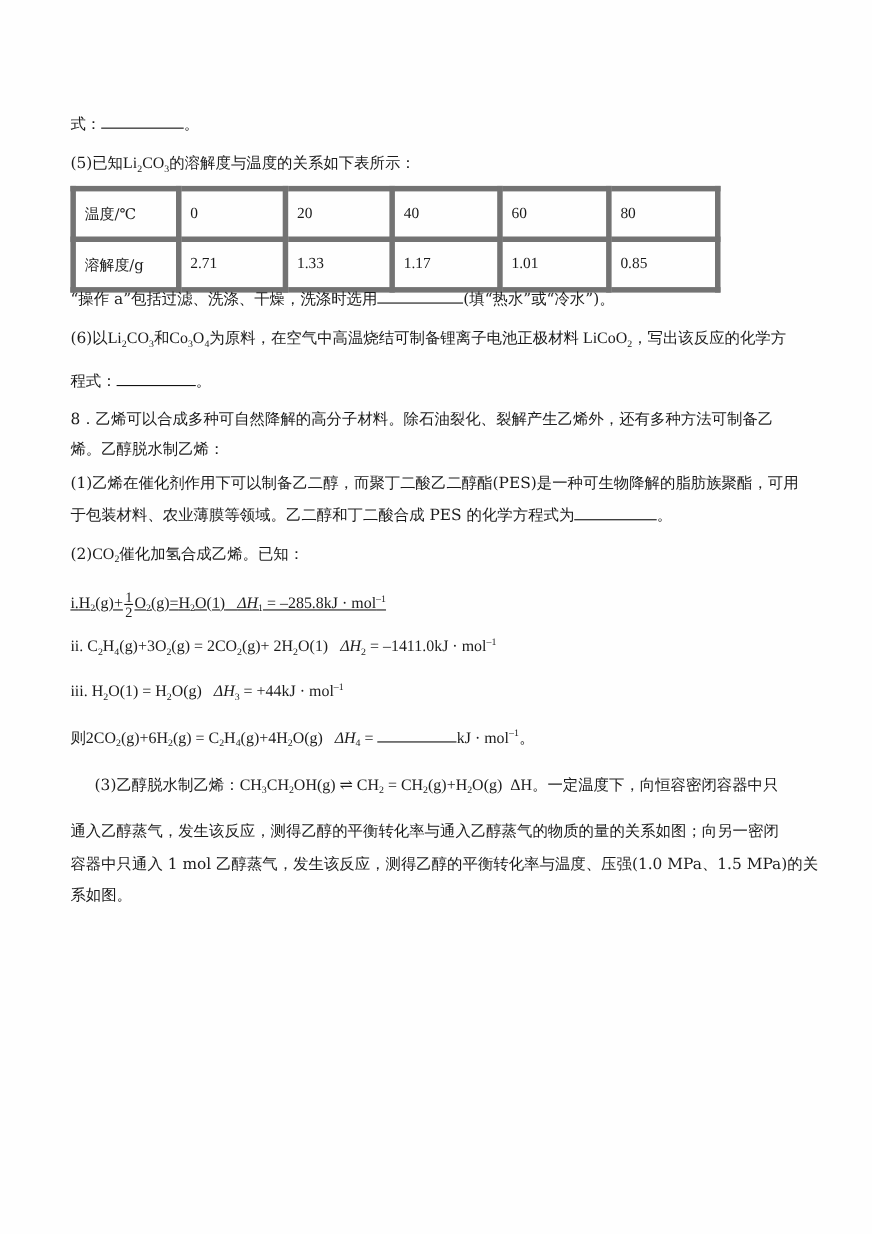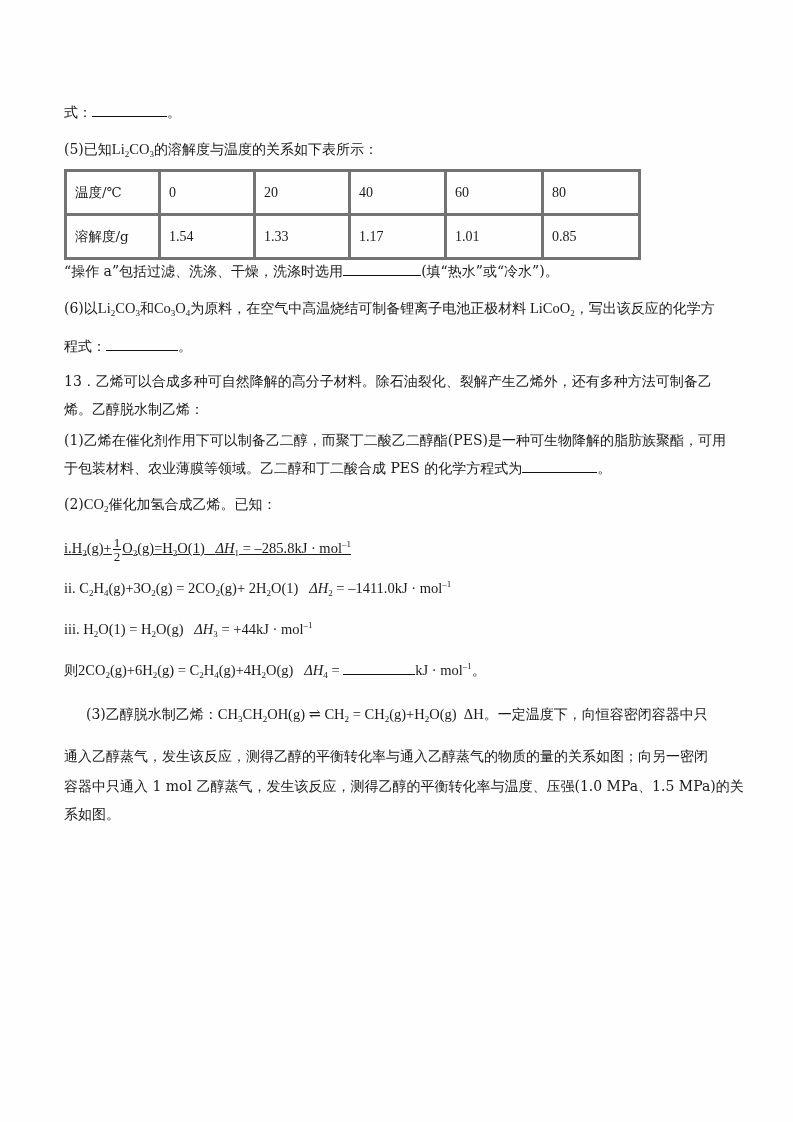--- a/index.html
+++ b/index.html
@@ -8,21 +8,21 @@
   .line{position:absolute;left:64px;white-space:nowrap;line-height:20px;}
   .blank{display:inline-block;border-bottom:1px solid #111;height:14px;vertical-align:baseline;}
   .w75{width:75px}.w78{width:78px}.w72{width:72px}
   sub{font-size:9px;vertical-align:-3px;line-height:0}
   sup{font-size:9px;vertical-align:6px;line-height:0}
   .lat{font-family:"Liberation Serif","DejaVu Serif",serif;font-size:14.5px;}
   .frac{display:inline-block;vertical-align:middle;text-align:center;line-height:13px;margin:0 1px;}
   .frac span{display:block;font-size:13px;}
   .frac .num{border-bottom:1px solid #111;padding:0 1px;}
   table{position:absolute;left:64px;top:169px;border-collapse:collapse;}
-  td{border:3px solid #737373;height:41px;padding:0 0 0 8px;font-size:13.5px;vertical-align:middle;}
+  td{border:5px solid #737373;height:41px;padding:0 0 0 8px;font-size:13.5px;vertical-align:middle;}
   td.c0{width:83px}td.c1{width:84px}td.c2{width:84px}td.c3{width:85px}td.c4{width:86px}td.c5{width:86px}
   .num-t{font-family:"Liberation Serif",serif;font-size:14px;}
   .it{font-style:italic}
 </style>
 </head>
 <body>
 
 <div class="line" style="top:102px;">
   <span>式：</span><span class="blank w75"></span><span>。</span>
 </div>
@@ -36,42 +36,42 @@
       <tr>
     <td class="c0">温度/℃</td>
     <td class="c1 num-t">0</td>
     <td class="c2 num-t">20</td>
     <td class="c3 num-t">40</td>
     <td class="c4 num-t">60</td>
     <td class="c5 num-t">80</td>
   </tr>
   <tr>
     <td class="c0">溶解度/g</td>
-    <td class="c1 num-t">1.54</td>
+    <td class="c1 num-t">2.71</td>
     <td class="c2 num-t">1.33</td>
     <td class="c3 num-t">1.17</td>
     <td class="c4 num-t">1.01</td>
     <td class="c5 num-t">0.85</td>
   </tr>
 </tbody>
   </table>
 
 <div class="line" style="top:261px;text-align:center;">
   <span>“操作 a”包括过滤、洗涤、干燥，洗涤时选用</span><span class="blank w78"></span><span>(填“热水”或“冷水”)。</span>
 </div>
 
 <div class="line" style="top:298px;">
   <span>(6)以</span><span class="lat"><span>Li</span><sub>2</sub><span>CO</span><sub>3</sub></span><span>和</span><span class="lat"><span>Co</span><sub>3</sub><span>O</span><sub>4</sub></span><span>为原料，在空气中高温烧结可制备锂离子电池正极材料</span><span class="lat"> <span>LiCoO</span><sub>2</sub></span><span>，写出该反应的化学方</span>
 </div>
 
 <div class="line" style="top:336px;">
   <span>程式：</span><span class="blank w72"></span><span>。</span>
 </div>
 
-<div class="line" style="top:371px;">13．乙烯可以合成多种可自然降解的高分子材料。除石油裂化、裂解产生乙烯外，还有多种方法可制备乙</div>
+<div class="line" style="top:371px;">8．乙烯可以合成多种可自然降解的高分子材料。除石油裂化、裂解产生乙烯外，还有多种方法可制备乙</div>
 <div class="line" style="top:399px;">烯。乙醇脱水制乙烯：</div>
 <div class="line" style="top:430px;">(1)乙烯在催化剂作用下可以制备乙二醇，而聚丁二酸乙二醇酯(PES)是一种可生物降解的脂肪族聚酯，可用</div>
 
 <div class="line" style="top:458px;">
   <span>于包装材料、农业薄膜等领域。乙二醇和丁二酸合成 PES 的化学方程式为</span><span class="blank w75"></span><span>。</span>
 </div>
 
 <div class="line" style="top:494px;">
   <span>(2)</span><span class="lat"><span>CO</span><sub>2</sub></span><span>催化加氢合成乙烯。已知：</span>
 </div>

